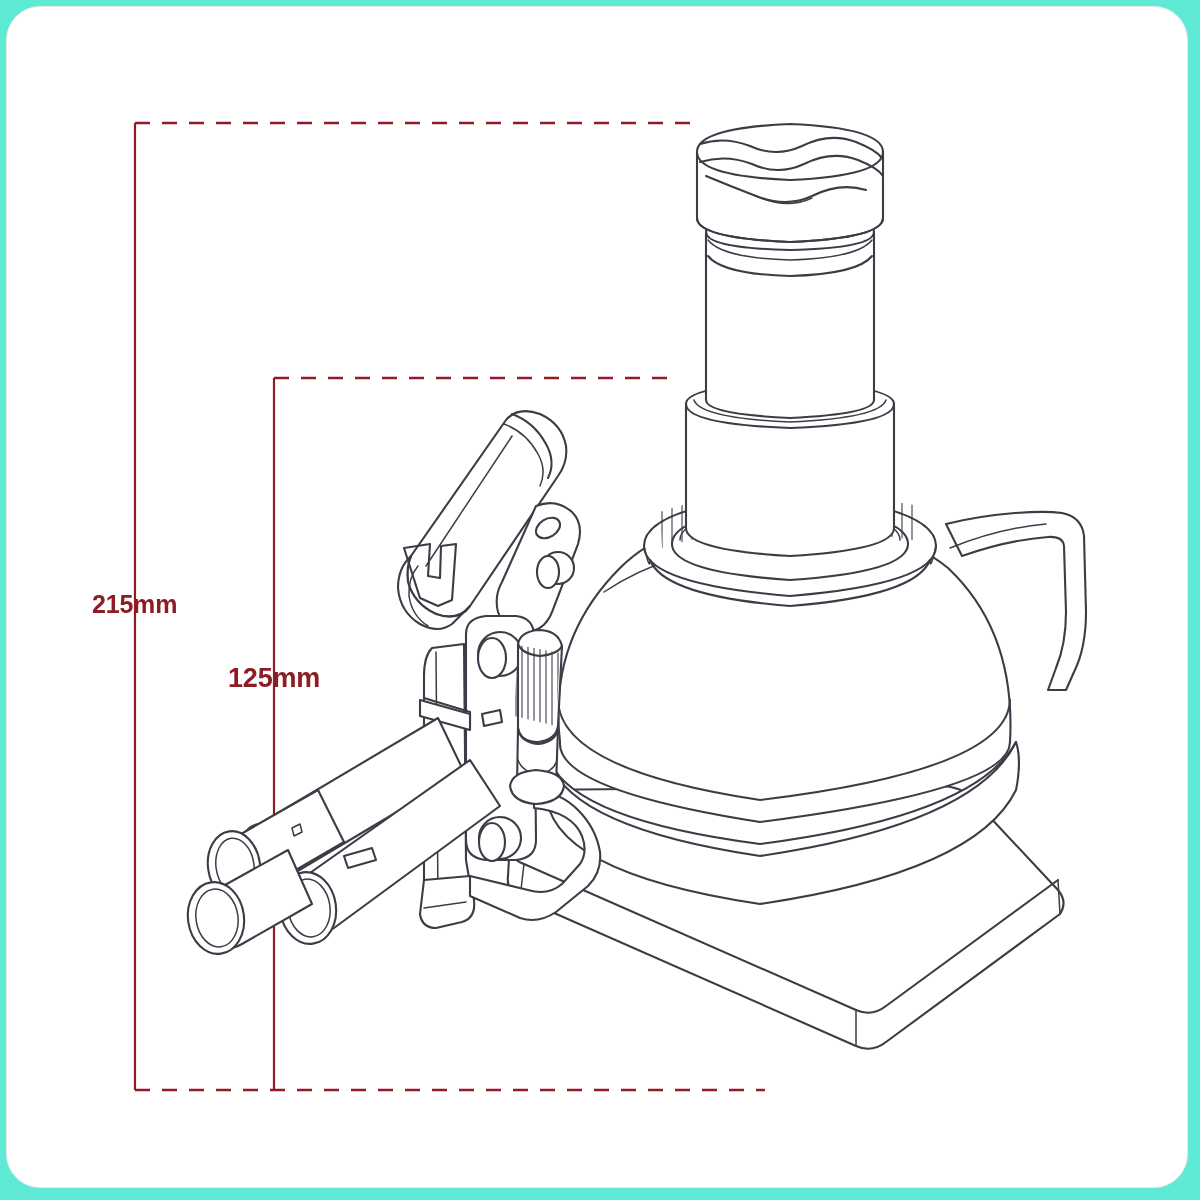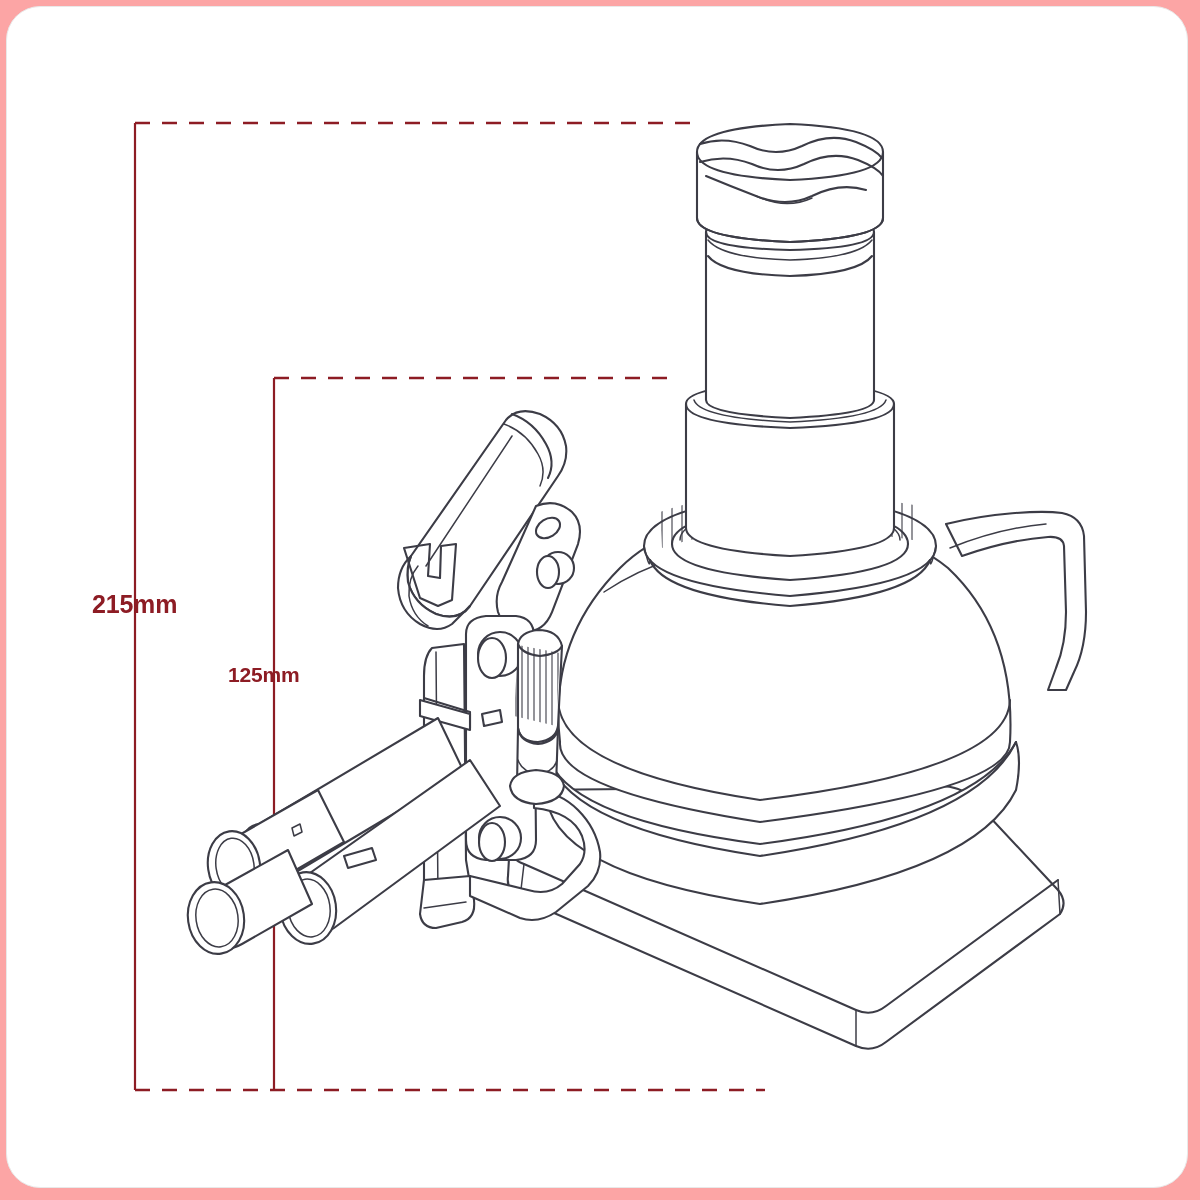--- a/index.html
+++ b/index.html
@@ -8,21 +8,21 @@
     padding: 0;
     background: #ffffff;
     width: 1200px;
     height: 1200px;
     font-family: "Liberation Sans", sans-serif;
   }
   #page {
     position: relative;
     width: 1200px;
     height: 1200px;
-    background: #fca5a5;
+    background: #5eead4;
     overflow: hidden;
   }
   
   #card {
     position: absolute;
     left: 6px;
     top: 6px;
     width: 1182px;
     height: 1182px;
     background: #ffffff;
@@ -45,21 +45,21 @@
     white-space: nowrap;
     color: #8d1c24;
     user-select: none;
   }
   #label-215 {
     font-size: 25px;
     left: 92px;
     top: 590px;
   }
   #label-125 {
-    font-size: 21px;
+    font-size: 27px;
     left: 228px;
     top: 663px;
   }
 </style>
 </head>
 <body>
 
 <div id="page">
 
   <div id="card"></div>

